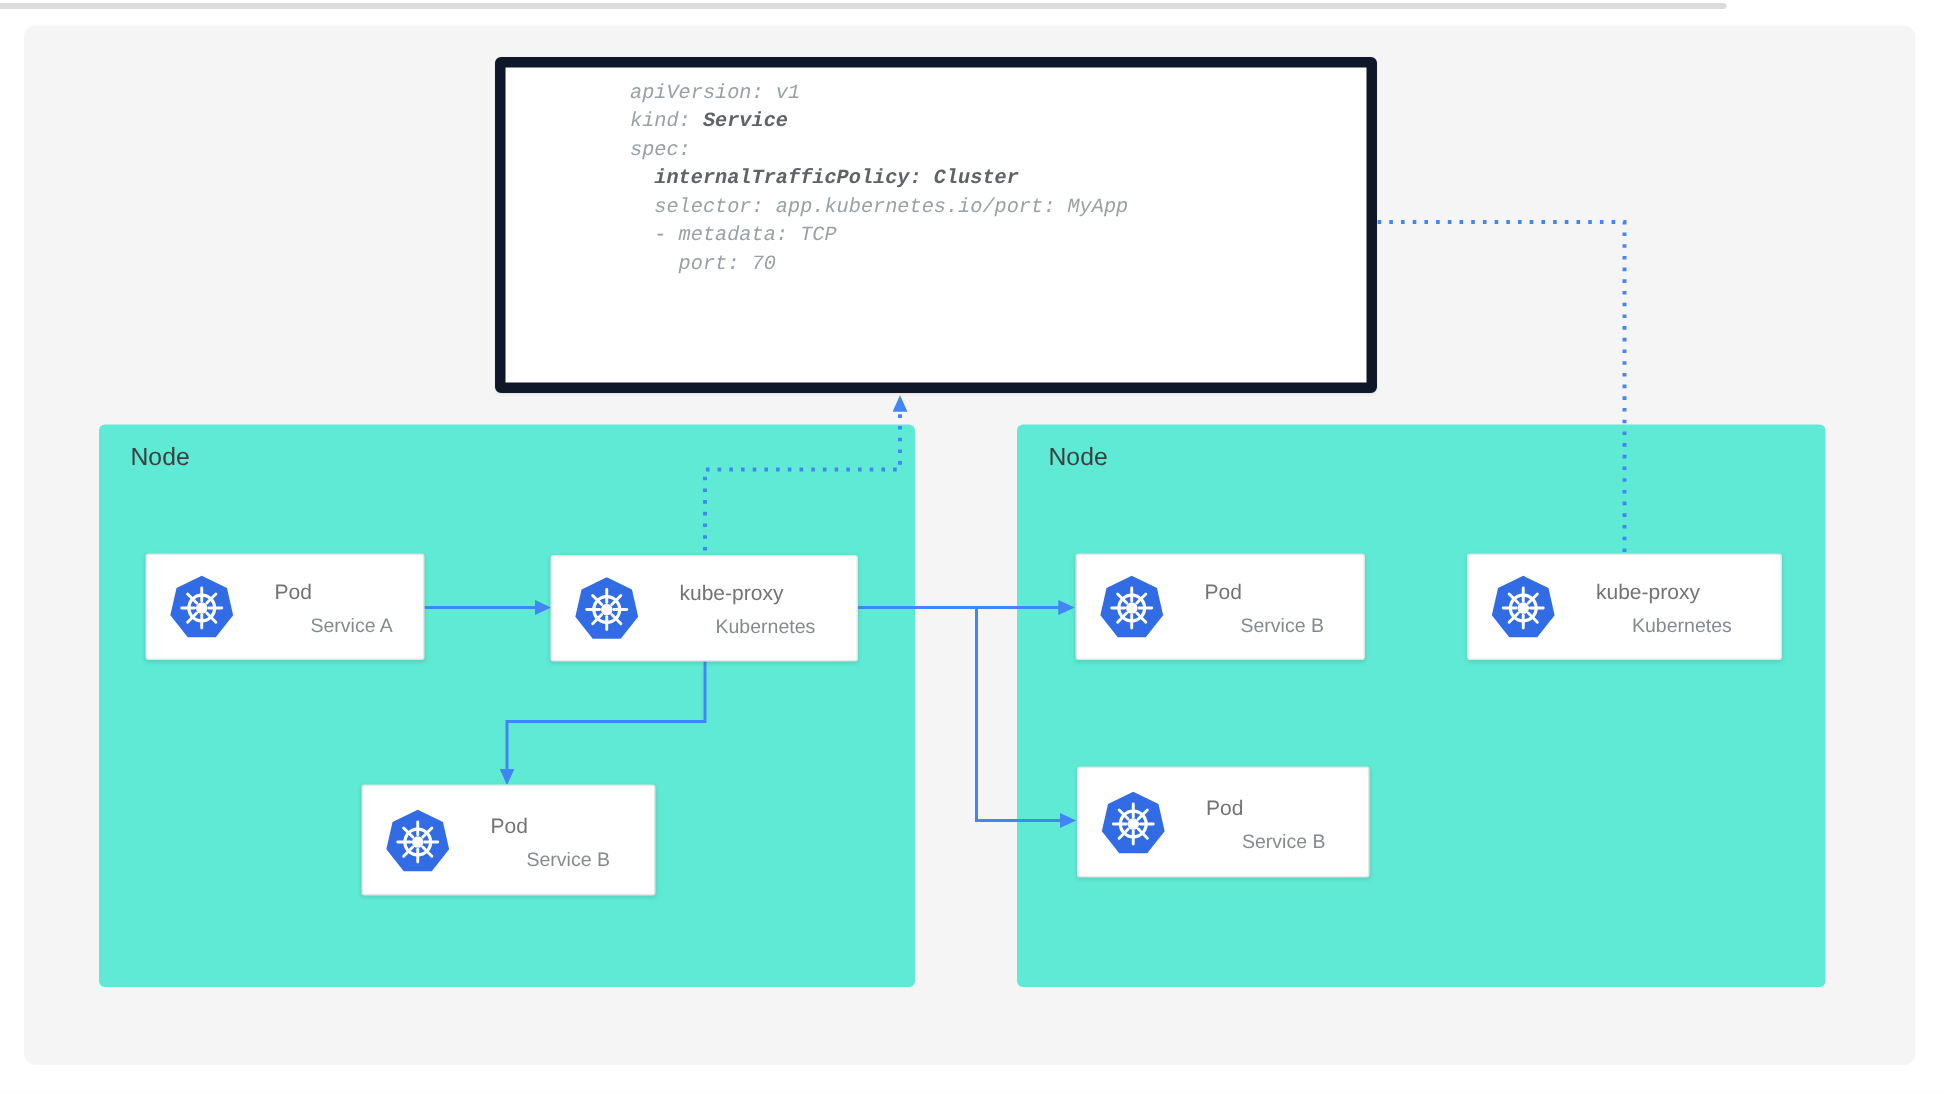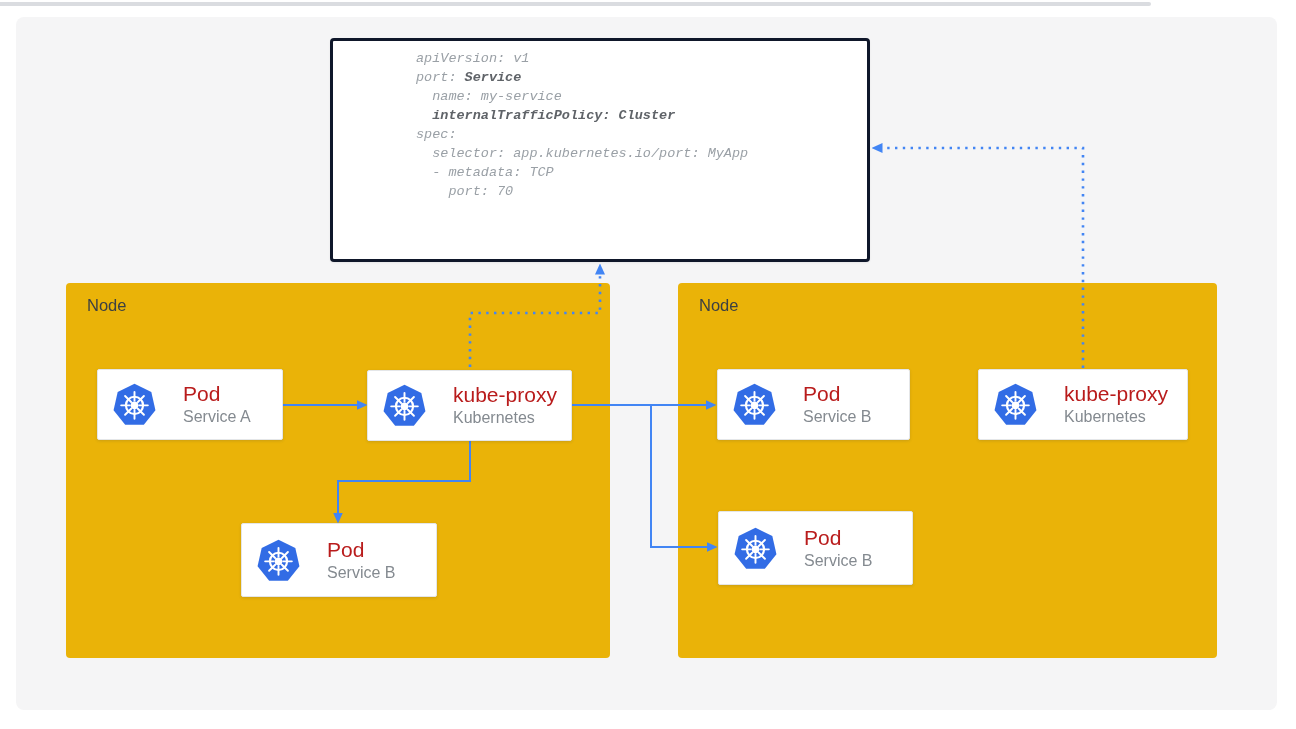--- a/index.html
+++ b/index.html
@@ -4,42 +4,42 @@
 <style>
   html,body{margin:0;padding:0;background:#ffffff;}
   .page{position:relative;width:1296px;height:729px;background:#ffffff;overflow:hidden;
         font-family:"Liberation Sans",sans-serif;}
   .top-divider{position:absolute;left:0;top:2px;width:1151px;height:4px;background:#dadce0;
         border-radius:0 3px 3px 0;}
   .canvas{position:absolute;left:16px;top:17px;width:1261px;height:693px;background:#f5f5f6;
         border-radius:8px;}
 
   
-  .node{position:absolute;background:#eab308;border-radius:4px;}
+  .node{position:absolute;background:#5eead4;border-radius:4px;}
   .node-left{left:50px;top:266px;width:544px;height:375px;}   
   .node-right{left:662px;top:266px;width:539px;height:375px;}
   .node-label{position:absolute;left:21px;top:13px;font-size:16.5px;color:#3c4043;}
 
   
-  .yaml-card{position:absolute;left:314px;top:21px;width:540px;height:224px;background:#ffffff;
-        border:3px solid #0f172a;border-radius:4px;box-sizing:border-box;
+  .yaml-card{position:absolute;left:314px;top:21px;width:588px;height:224px;background:#ffffff;
+        border:7px solid #0f172a;border-radius:4px;box-sizing:border-box;
         box-shadow:0 1px 2px rgba(60,64,67,.08);}
   .yaml{position:absolute;left:83px;top:8px;font-family:"Liberation Mono","DejaVu Sans Mono",monospace;
         font-style:italic;font-size:13.5px;line-height:19px;color:#9aa0a6;}
   .yl span{white-space:pre;}
   .yl .b{font-weight:bold;color:#5f6368;margin-top:28px;}
 
   
   .card{position:absolute;background:#ffffff;border:1px solid #e4e6e8;border-radius:2px;
         box-sizing:border-box;box-shadow:0 1px 3px rgba(60,64,67,.18);
         display:flex;align-items:center;}
   .k8s{width:43px;height:43px;margin-left:15px;flex:0 0 auto;}
   .ct{margin-left:27px;}
-  .ct .title{font-size:21px;color:#b91c1c;line-height:24px;}
-  .ct .sub{font-size:16px;color:#848a90;line-height:21px;}
+  .ct .title{font-size:14px;color:#737373;line-height:24px;}
+  .ct .sub{font-size:13px;color:#848a90;line-height:21px;margin-left:24px;}
 
   .card-pod-a        {left:81px; top:352px;width:186px;height:71px;}
   .card-kp-left      {left:351px;top:353px;width:205px;height:71px;}
   .card-pod-b-left   {left:225px;top:506px;width:196px;height:74px;}
   .card-pod-b-rt     {left:701px;top:352px;width:193px;height:71px;}
   .card-pod-b-rb     {left:702px;top:494px;width:195px;height:74px;}
   .card-kp-right     {left:962px;top:352px;width:210px;height:71px;}
 
   .wires{position:absolute;left:0;top:0;width:1261px;height:693px;pointer-events:none;}
   .wire{fill:none;stroke:#4285f4;stroke-width:2;}
@@ -98,24 +98,23 @@
       <path class="wire" d="M635 388 L635 530 L691 530" marker-end="url(#arr)"></path>
 
       <path class="wire dot" d="M454 350 L454 296 L584 296 L584 257" marker-end="url(#arr)"></path>
 
       <path class="wire dot" d="M1067 351 L1067 131 L866 131" marker-end="url(#arr)"></path>
     </svg>
 
     <div class="yaml-card">
       <div class="yaml">
         <div class="yl"><span>apiVersion: v1</span><span class="b"></span></div>
-        <div class="yl"><span>port: </span><span class="b">Service</span></div>
-        <div class="yl"><span>  name: my-service</span><span class="b"></span></div>
+        <div class="yl"><span>kind: </span><span class="b">Service</span></div>
+        <div class="yl"><span>spec:</span><span class="b"></span></div>
         <div class="yl"><span>  </span><span class="b">internalTrafficPolicy: Cluster</span></div>
-        <div class="yl"><span>spec:</span><span class="b"></span></div>
         <div class="yl"><span>  selector: app.kubernetes.io/port: MyApp</span><span class="b"></span></div>
         <div class="yl"><span>  - metadata: TCP</span><span class="b"></span></div>
         <div class="yl"><span>    port: 70</span><span class="b"></span></div>
       </div>
     </div>
 
     <div class="card card-pod-a">
       <svg class="k8s">
           <use href="#k8s-logo"></use>
         </svg>

